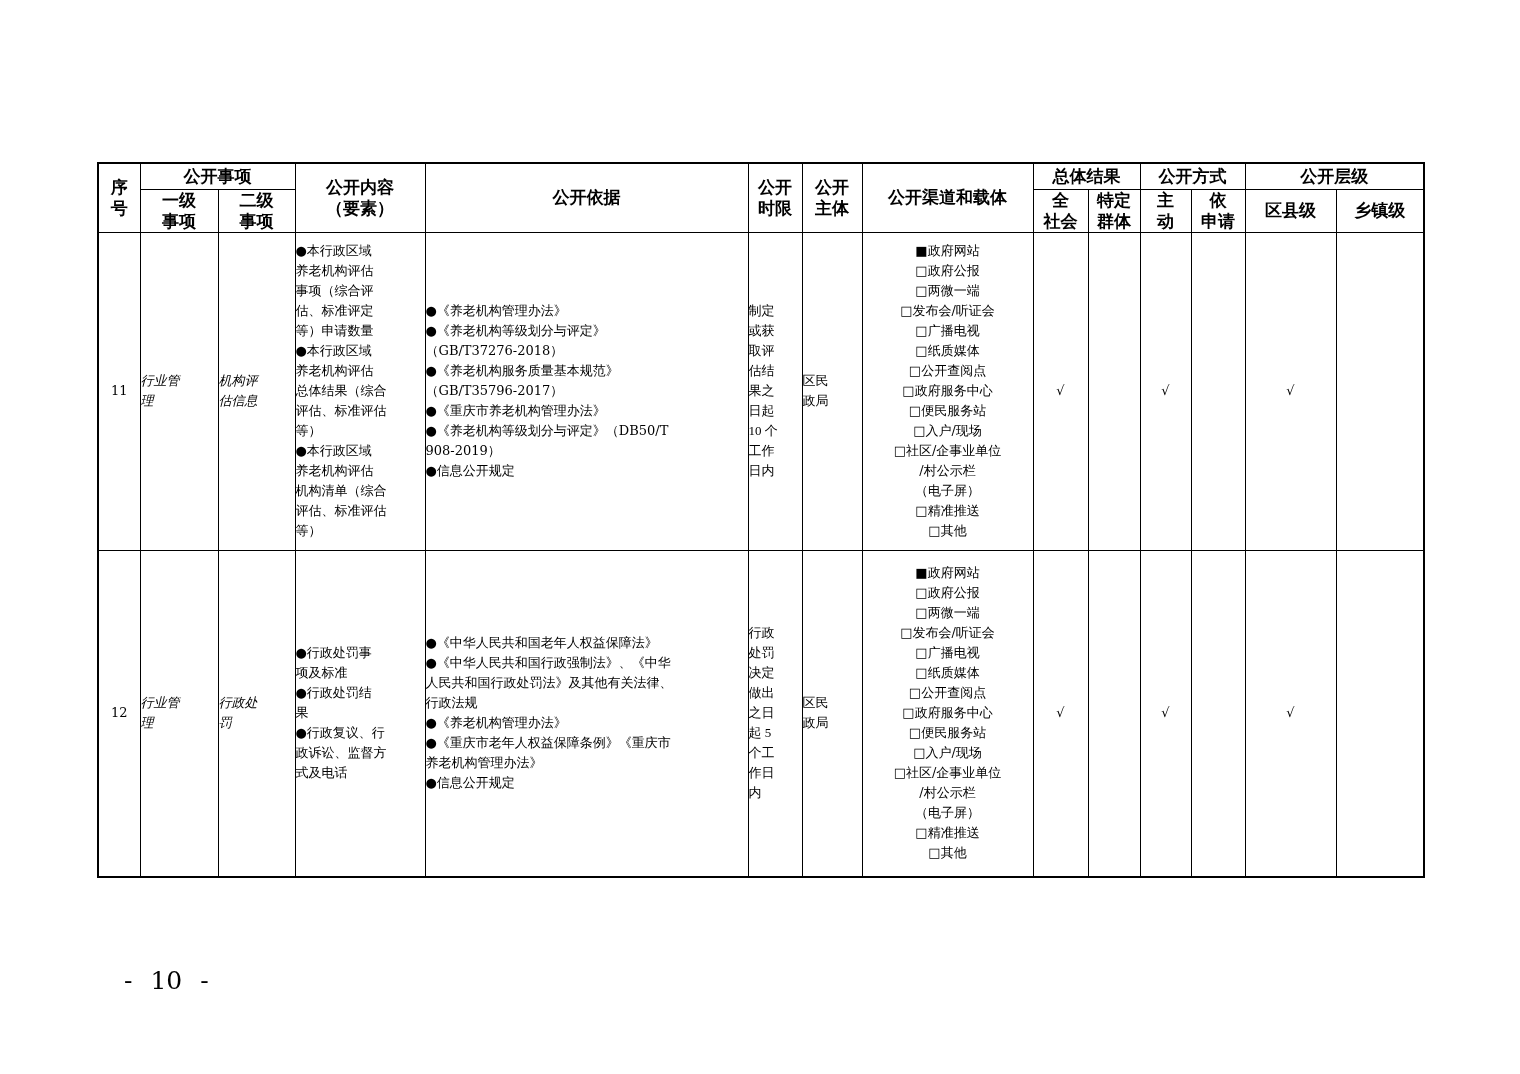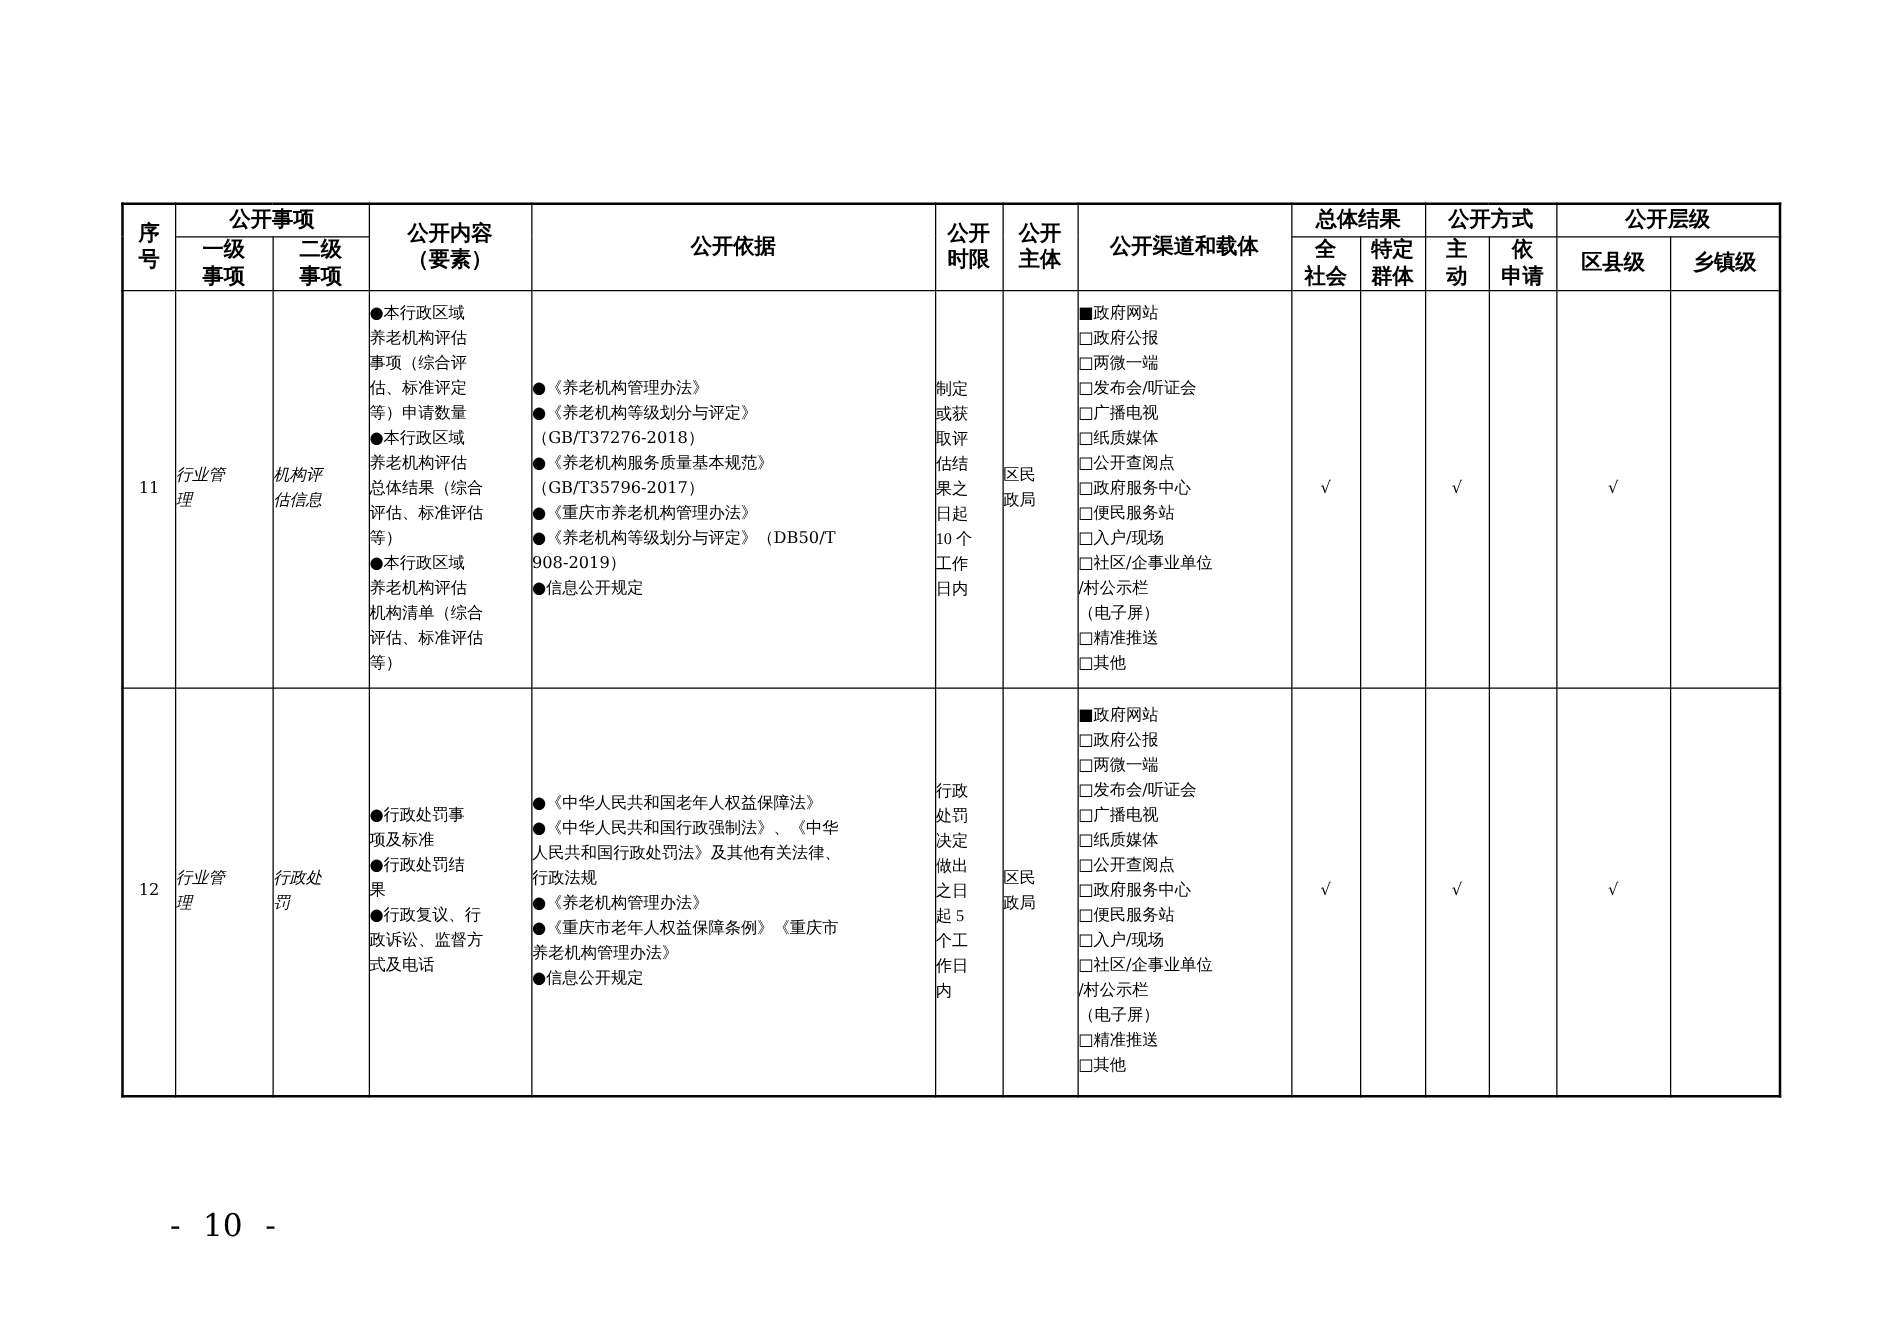--- a/index.html
+++ b/index.html
@@ -28,24 +28,24 @@
   tr.h1 { height:26px; }
   tr.h2 { height:40px; }
   tr.r11 { height:318px; }
   tr.r12 { height:327px; }
   td.seq { text-align:center; }
   td.lv { text-align:left; padding:0 8px 0 10px; word-break:break-all;font-style:italic; }
   td.content { text-align:left; padding:0 8px 0 5px; word-break:break-all; }
   td.basis { text-align:left; padding:0 4px 0 8px; word-break:break-all; }
   td.time { text-align:left; padding:0 6px 0 7px; word-break:break-all;font-family:Liberation Serif, serif; }
   td.subj { text-align:left; padding:0 6px 0 9px; word-break:break-all; }
-  td.chan { text-align:left; padding:0 4px 0 8px; word-break:break-all; }
+  td.chan { text-align:center; padding:0 4px 0 8px; word-break:break-all; }
   td.mark { text-align:center; font-size:16px; }
   .page-num {
-    position:absolute; left:136px; top:966px;
+    position:absolute; left:124px; top:966px;
     font-size:25px; color:#000; word-spacing:10px;
   }
 </style>
 </head>
 <body>
 
 <div class="sheet">
 
   <table class="pub">
     <colgroup>

